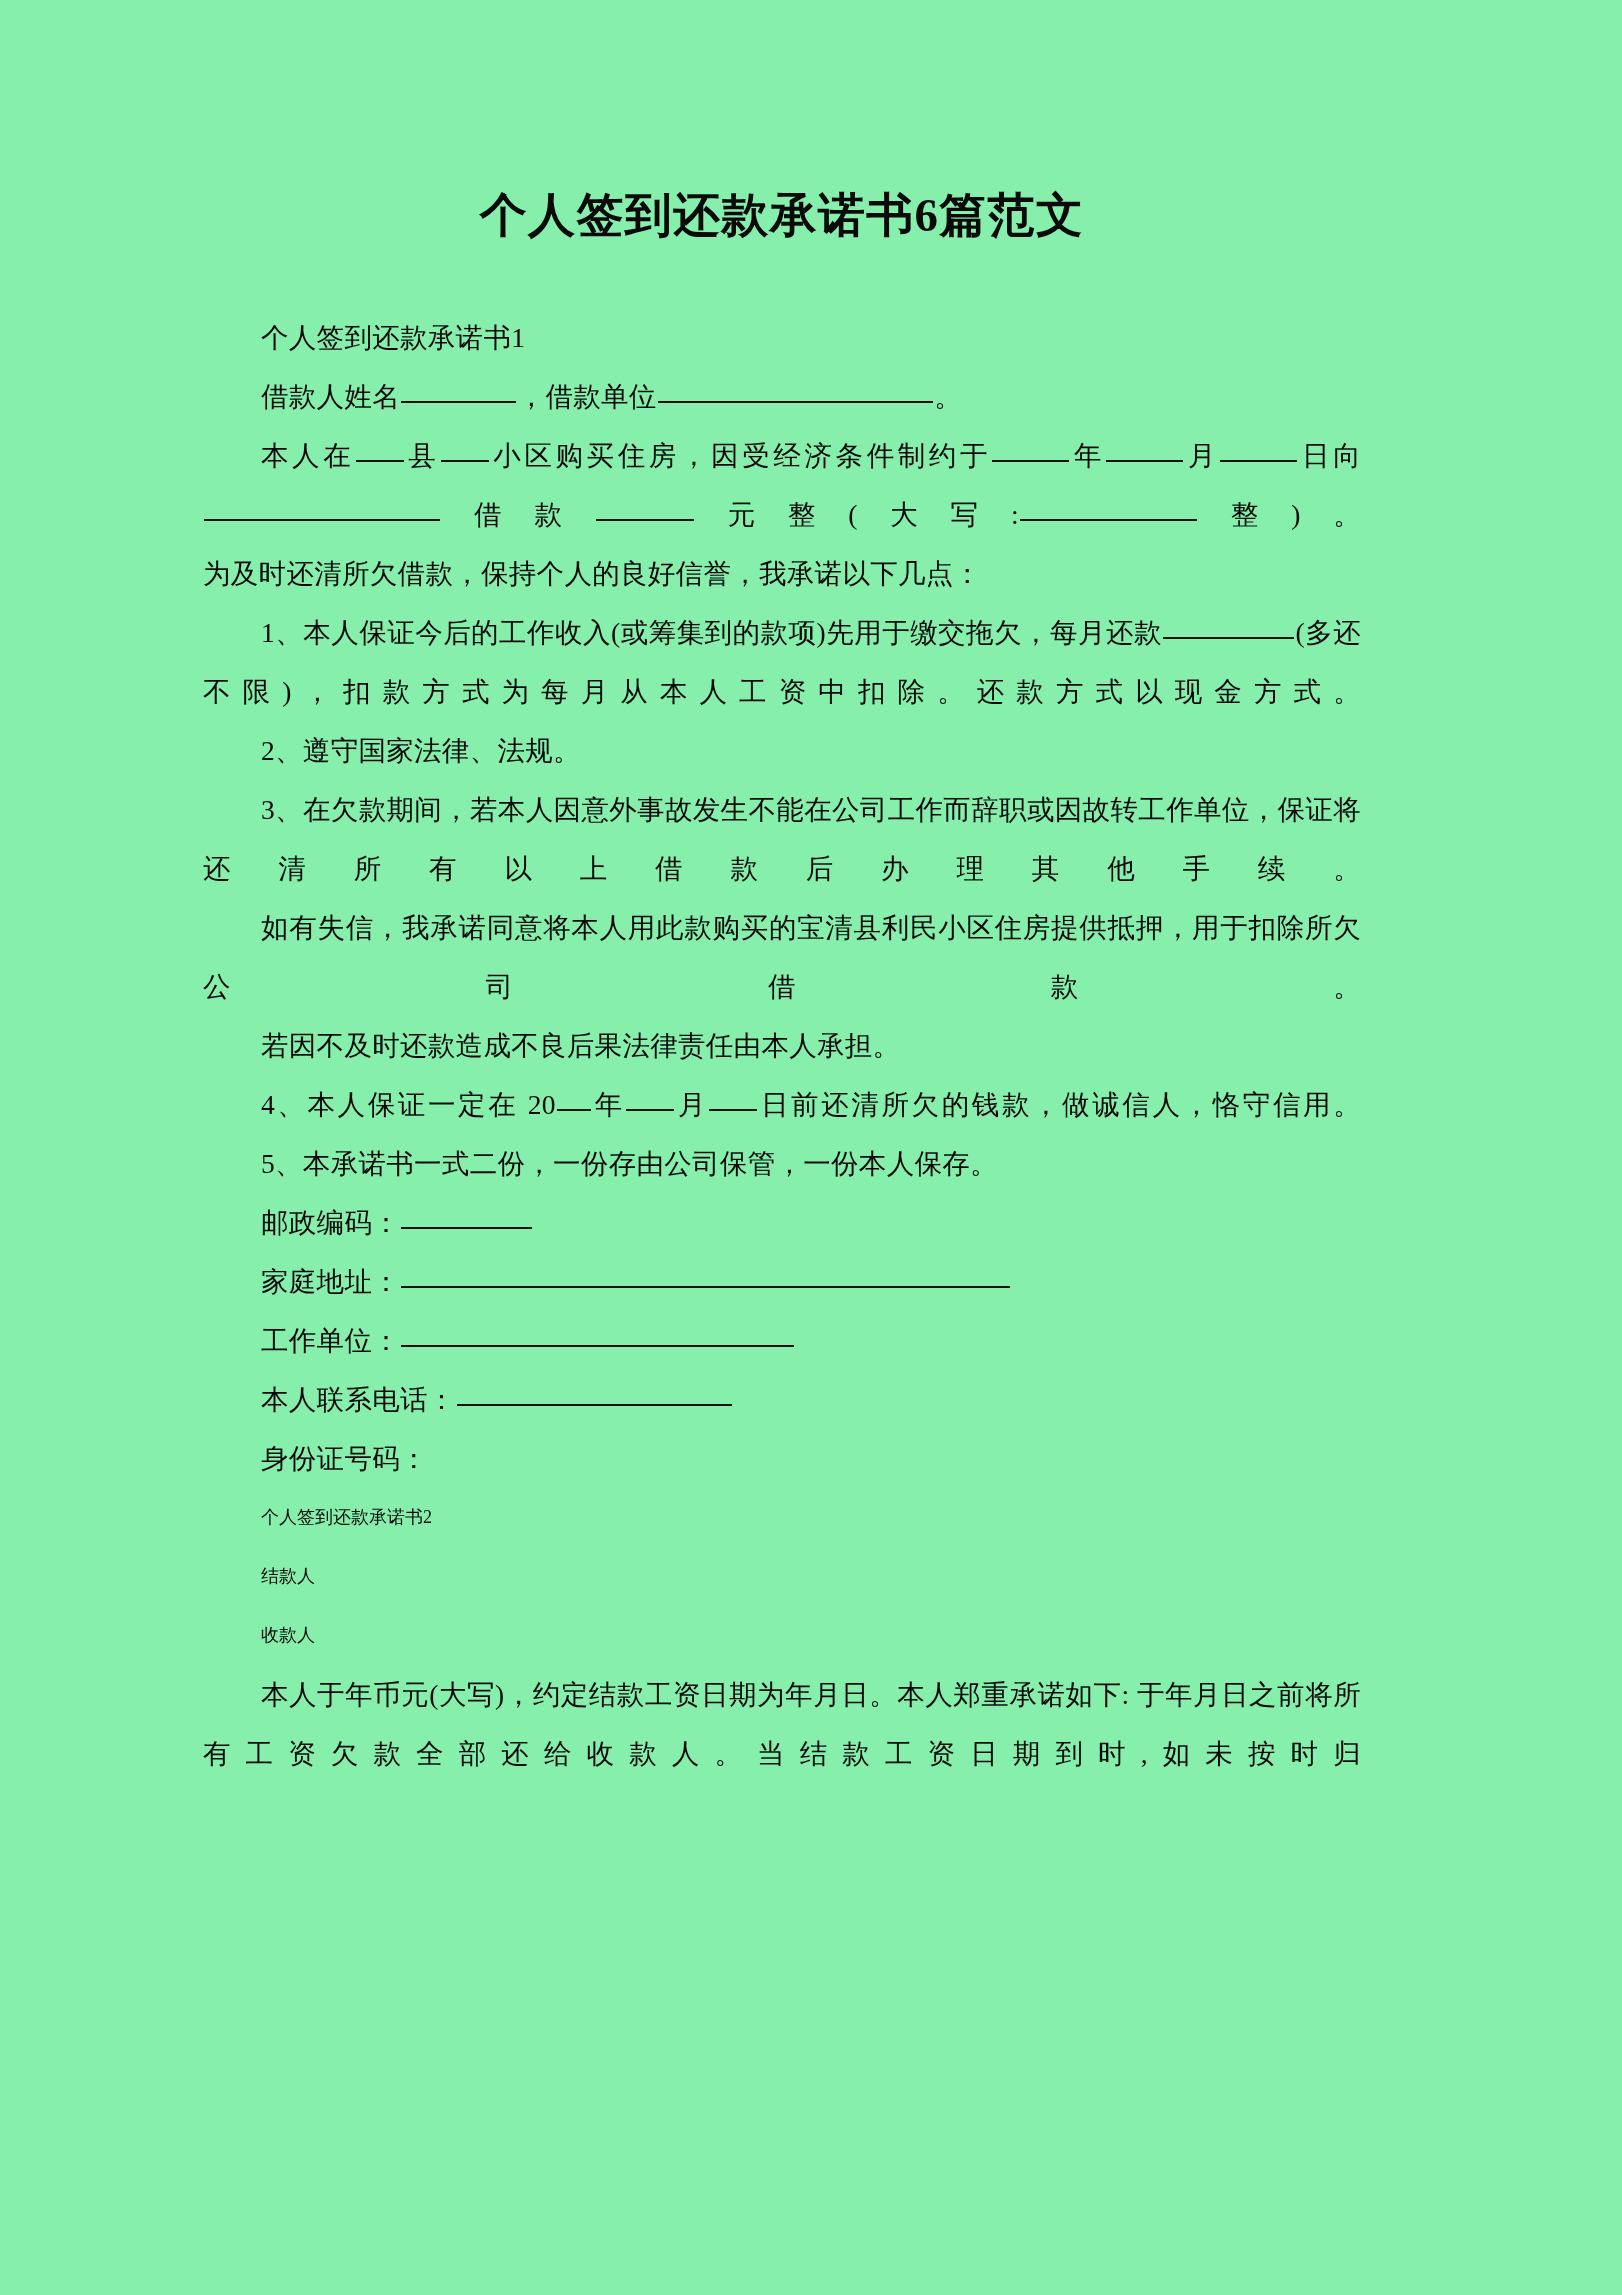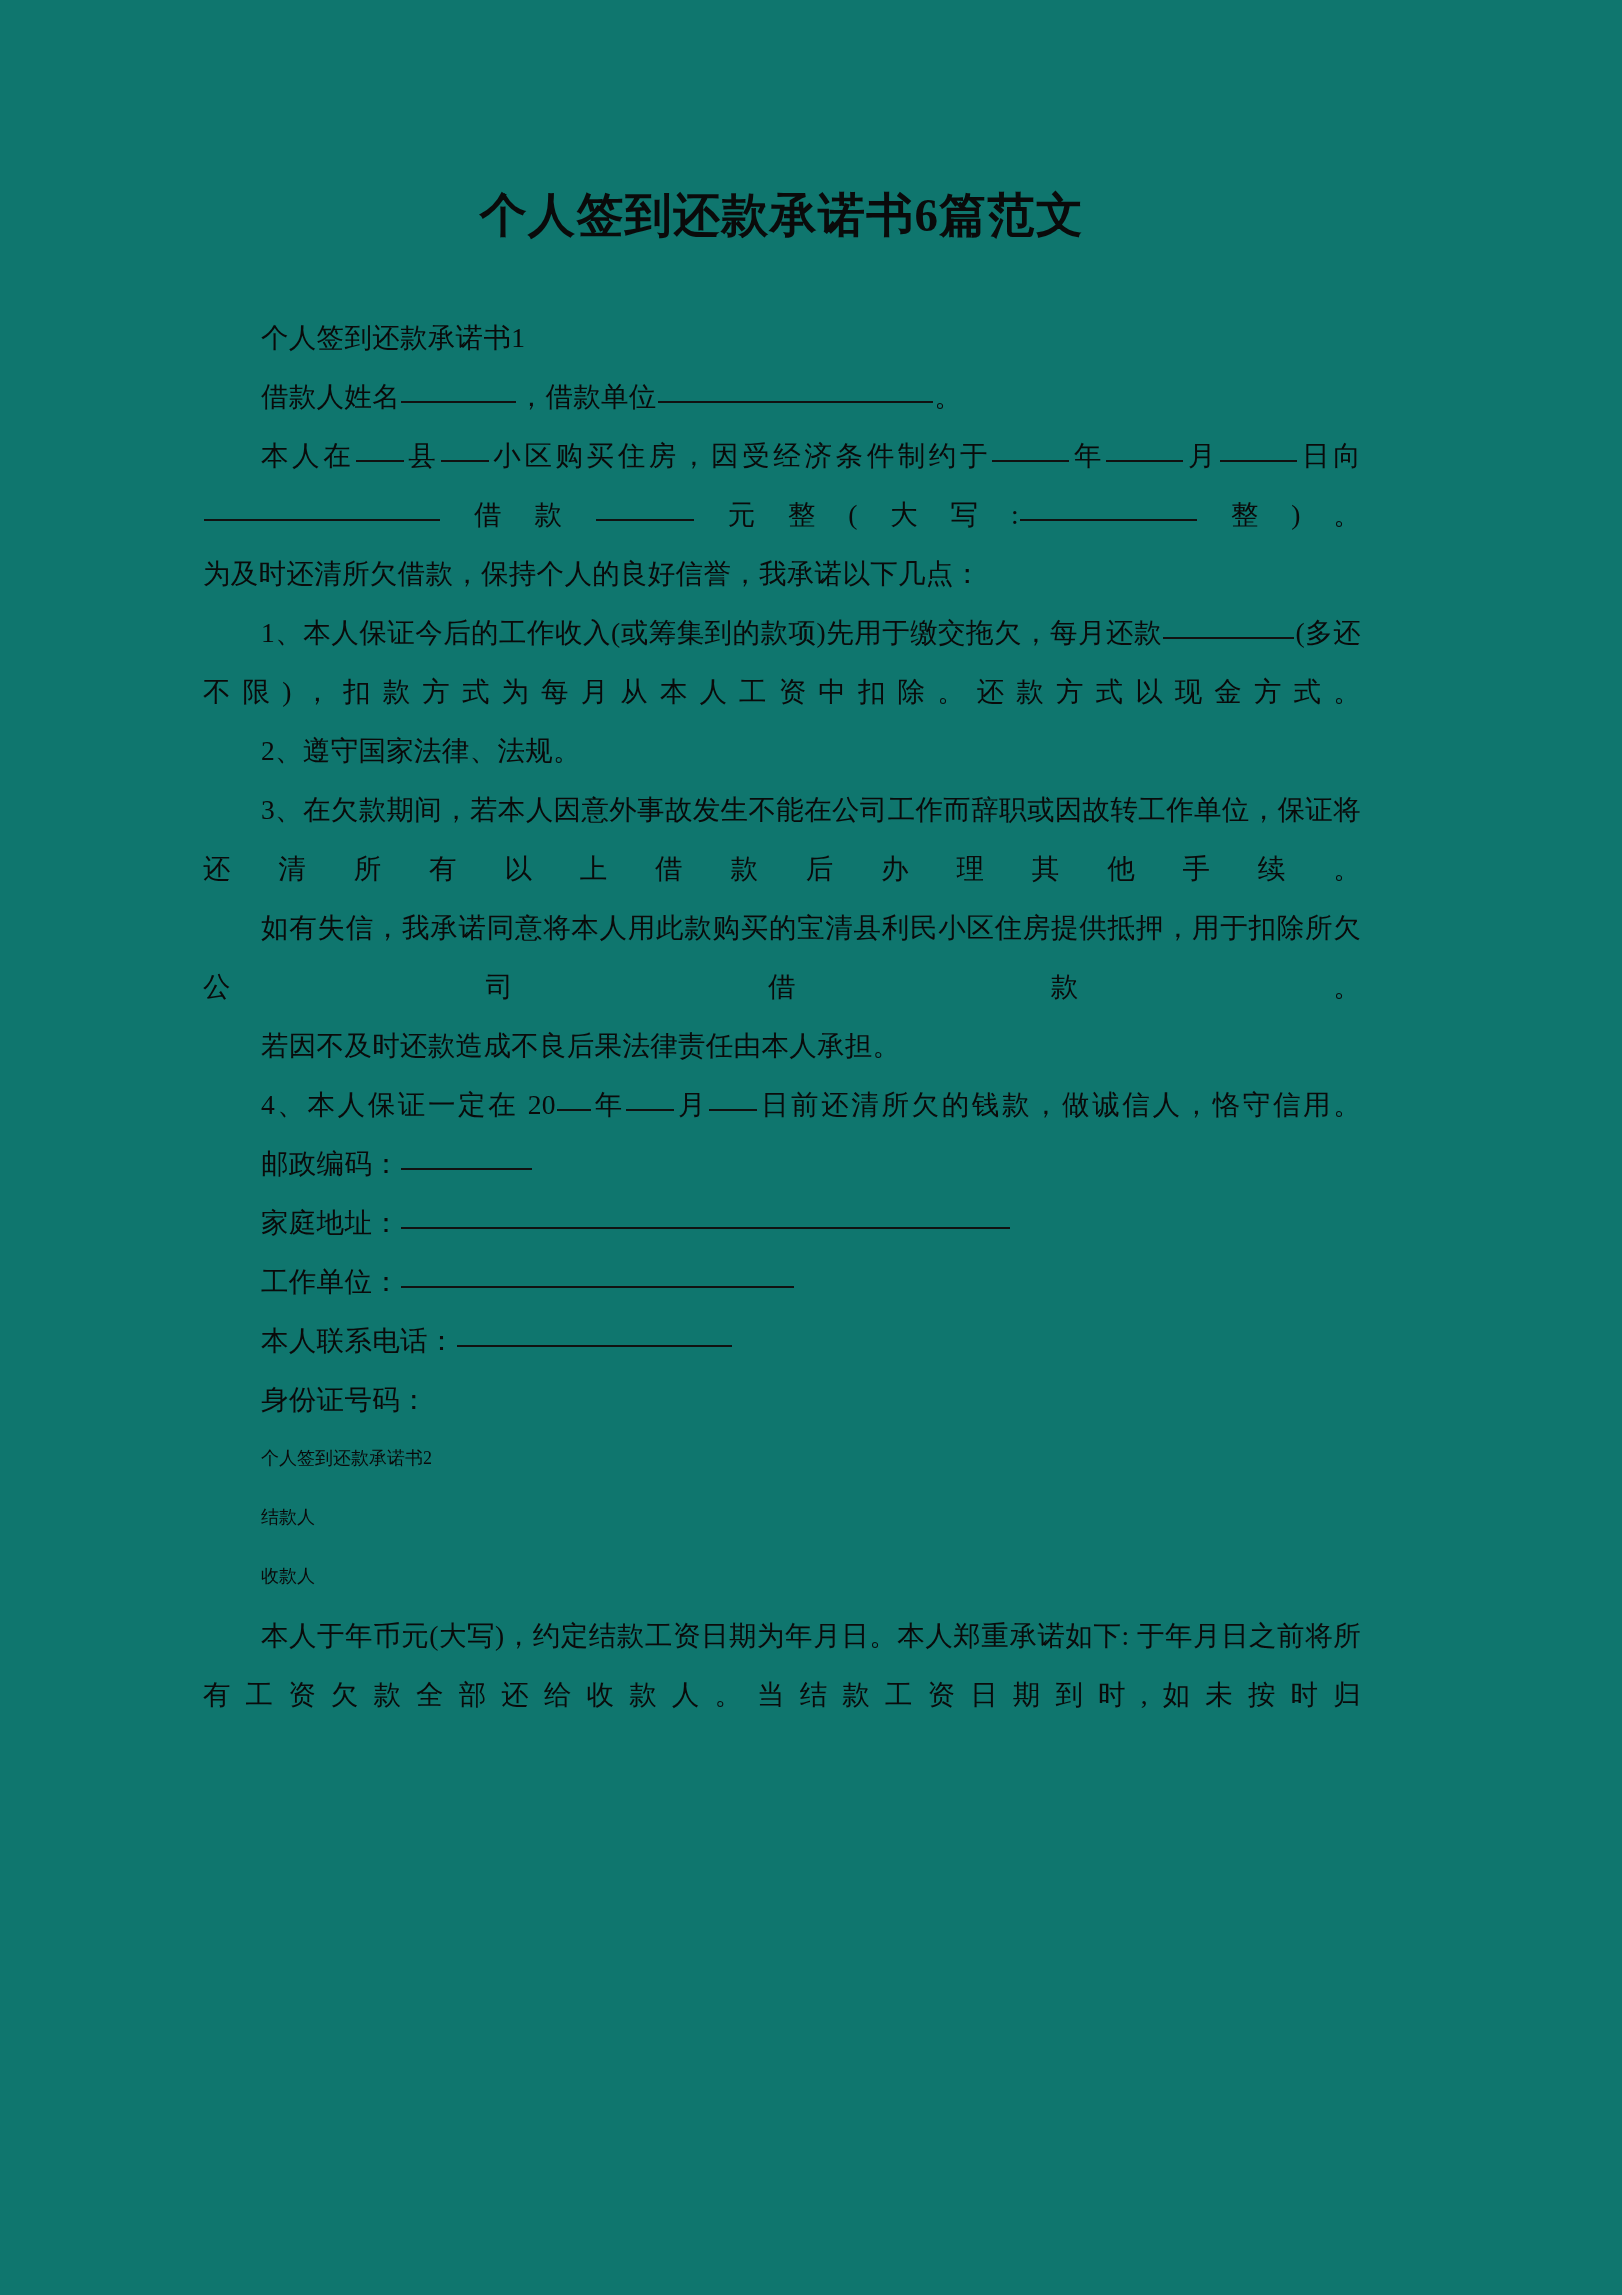--- a/index.html
+++ b/index.html
@@ -15,21 +15,21 @@
     overflow: hidden;
     font-family: "Liberation Serif", "DejaVu Serif", serif;
     color: #0a0a0a;
     -webkit-font-smoothing: antialiased;
   }
 
   
   .page {
     position: absolute;
     inset: 0;
-    background: #0f766e;
+    background: #86efac;
   }
 
   .content {
     position: absolute;
     left: 203px;
     top: 0;
     width: 1158px;
   }
 
   
@@ -135,20 +135,21 @@
       <p class="para indent">2、遵守国家法律、法规。</p>
 
       <p class="para indent stretch">3、在欠款期间，若本人因意外事故发生不能在公司工作而辞职或因故转工作单位，保证将还清所有以上借款后办理其他手续。</p>
 
       <p class="para indent stretch">如有失信，我承诺同意将本人用此款购买的宝清县利民小区住房提供抵押，用于扣除所欠公司借款。</p>
 
       <p class="para indent">若因不及时还款造成不良后果法律责任由本人承担。</p>
 
       <p class="para indent stretch"><span>4、本人保证一定在 20</span><span class="blank w1"></span><span>年</span><span class="blank w2"></span><span>月</span><span class="blank w2"></span><span>日前还清所欠的钱款，做诚信人，恪守信用。</span></p>
 
+      <p class="para indent">5、本承诺书一式二份，一份存由公司保管，一份本人保存。</p>
 
       <div class="field-row"><span class="field-label">邮政编码：</span><span class="blank w7"></span></div>
 
       <div class="field-row"><span class="field-label">家庭地址：</span><span class="blank w30"></span></div>
 
 
       <div class="field-row"><span class="field-label">工作单位：</span><span class="blank w20"></span></div>
 
       <div class="field-row"><span class="field-label">本人联系电话：</span><span class="blank w14"></span></div>
 

